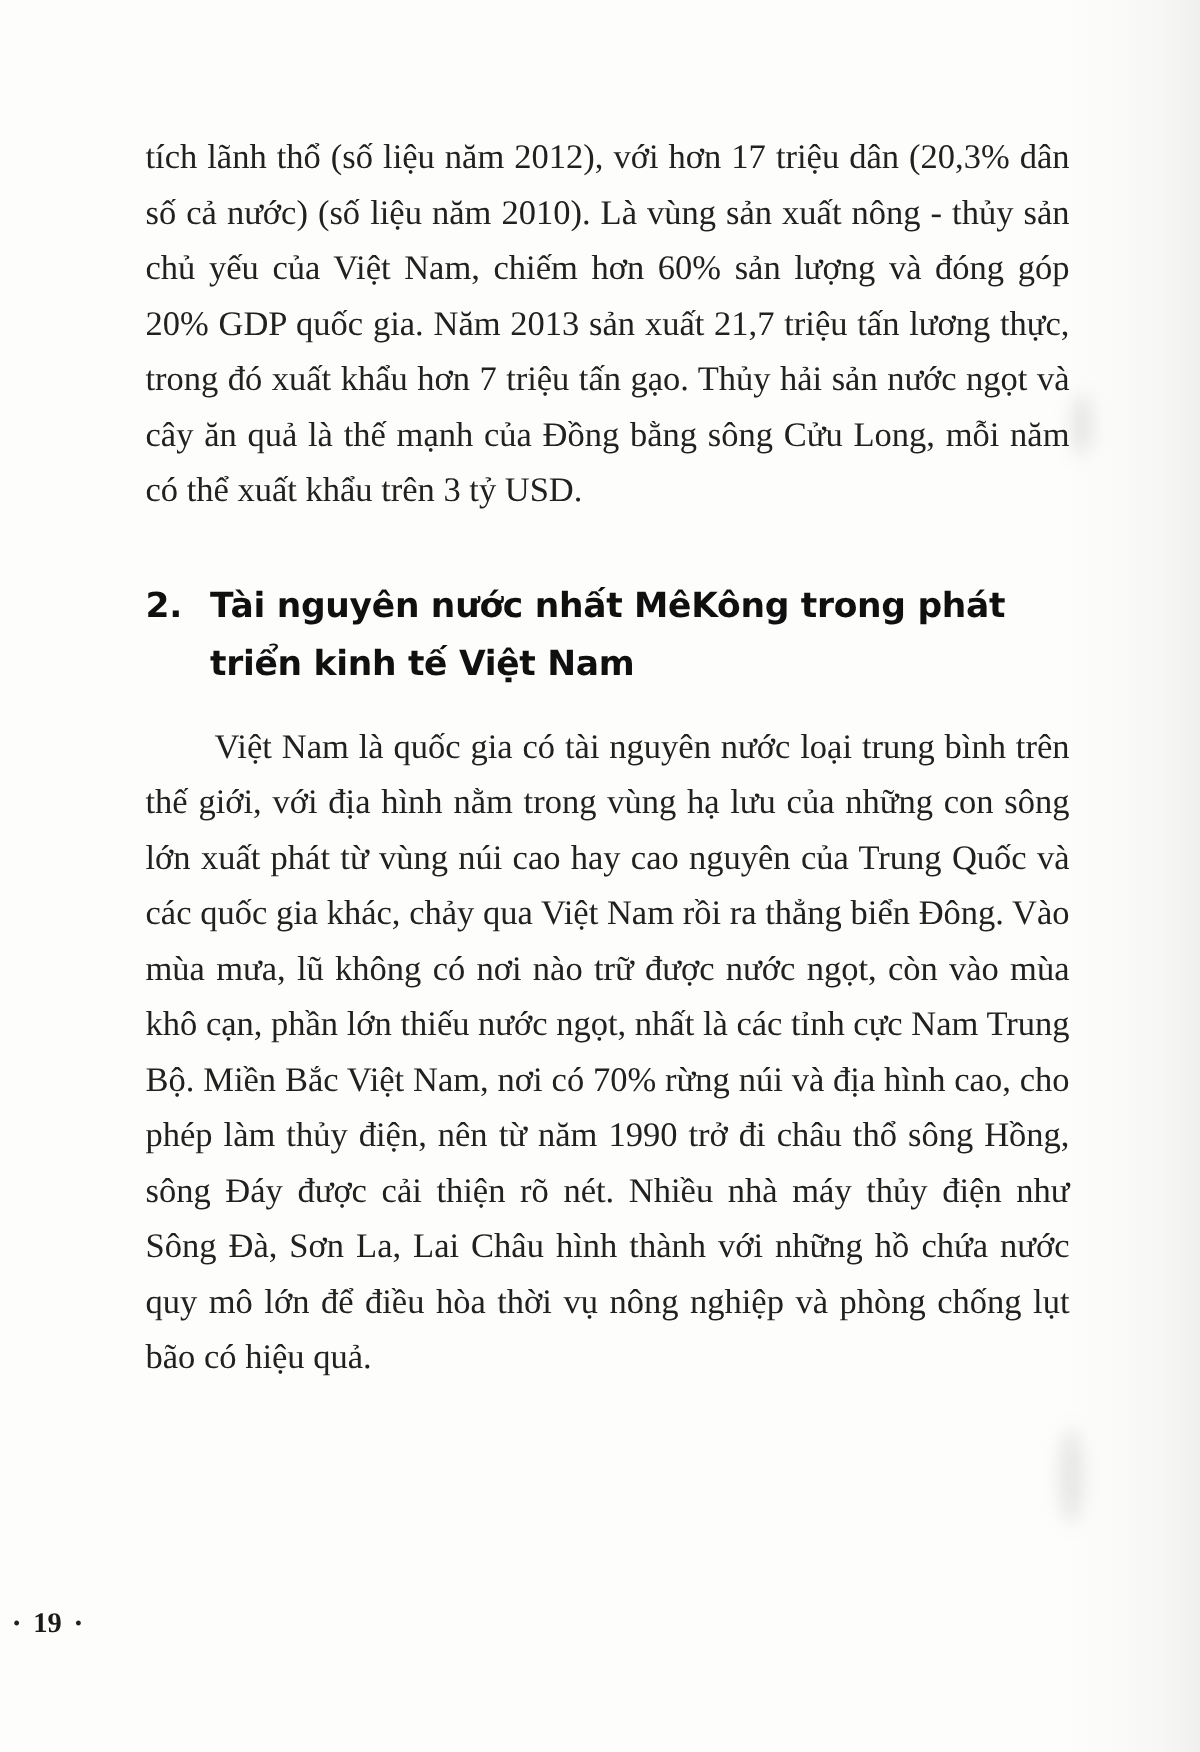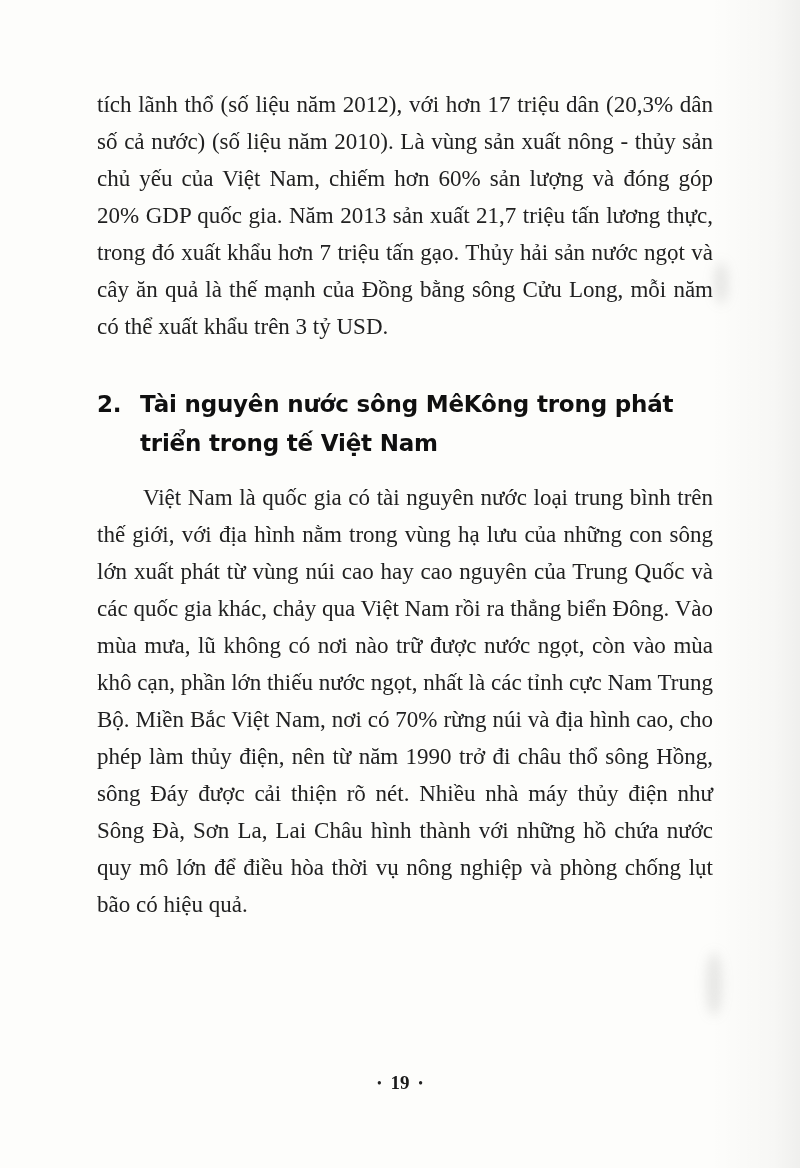--- a/index.html
+++ b/index.html
@@ -56,21 +56,21 @@
   .para-2 {
     margin-top: 16px;
     text-indent: 46px;
   }
 
   .footer {
     position: absolute;
     left: 0;
     top: 1072px;
     width: 800px;
-    text-align: center;
+    text-align: left;
     font-family: "Liberation Serif", serif;
     font-weight: 700;
     font-size: 19px;
     color: #1a1a1a;
   }
   .footer .bullet {
     font-size: 12px;
     vertical-align: 2px;
     margin: 0 9px;
     color: #222;
@@ -98,21 +98,21 @@
 </style>
 </head>
 <body>
 
 <div class="page-column">
 
   <p class="para para-1">tích lãnh thổ (số liệu năm 2012), với hơn 17 triệu dân (20,3% dân số cả nước) (số liệu năm 2010). Là vùng sản xuất nông - thủy sản chủ yếu của Việt Nam, chiếm hơn 60% sản lượng và đóng góp 20% GDP quốc gia. Năm 2013 sản xuất 21,7 triệu tấn lương thực, trong đó xuất khẩu hơn 7 triệu tấn gạo. Thủy hải sản nước ngọt và cây ăn quả là thế mạnh của Đồng bằng sông Cửu Long, mỗi năm có thể xuất khẩu trên 3 tỷ USD.</p>
 
   <div class="section-heading">
     <span class="sec-num">2.</span>
-    <span class="sec-title">Tài nguyên nước sông MêKông trong phát triển trong tế Việt Nam</span>
+    <span class="sec-title">Tài nguyên nước nhất MêKông trong phát triển kinh tế Việt Nam</span>
   </div>
 
   <p class="para para-2">Việt Nam là quốc gia có tài nguyên nước loại trung bình trên thế giới, với địa hình nằm trong vùng hạ lưu của những con sông lớn xuất phát từ vùng núi cao hay cao nguyên của Trung Quốc và các quốc gia khác, chảy qua Việt Nam rồi ra thẳng biển Đông. Vào mùa mưa, lũ không có nơi nào trữ được nước ngọt, còn vào mùa khô cạn, phần lớn thiếu nước ngọt, nhất là các tỉnh cực Nam Trung Bộ. Miền Bắc Việt Nam, nơi có 70% rừng núi và địa hình cao, cho phép làm thủy điện, nên từ năm 1990 trở đi châu thổ sông Hồng, sông Đáy được cải thiện rõ nét. Nhiều nhà máy thủy điện như Sông Đà, Sơn La, Lai Châu hình thành với những hồ chứa nước quy mô lớn để điều hòa thời vụ nông nghiệp và phòng chống lụt bão có hiệu quả.</p>
 
 </div>
 
 <div class="footer">
   <span class="bullet">•</span><span>19</span><span class="bullet">•</span>
 </div>
 

